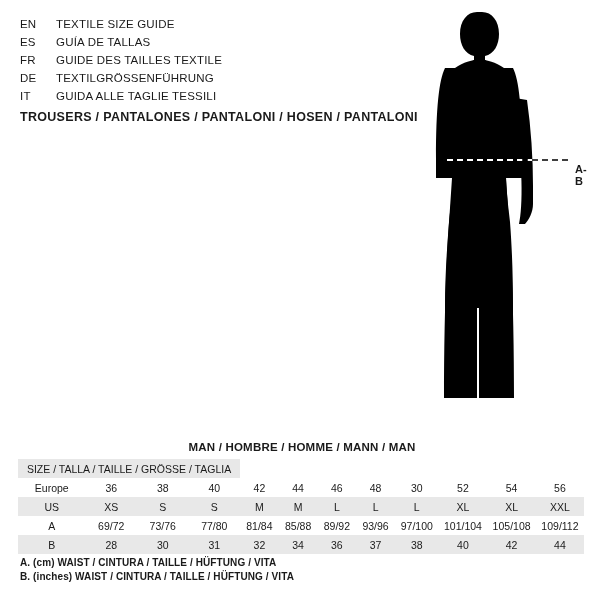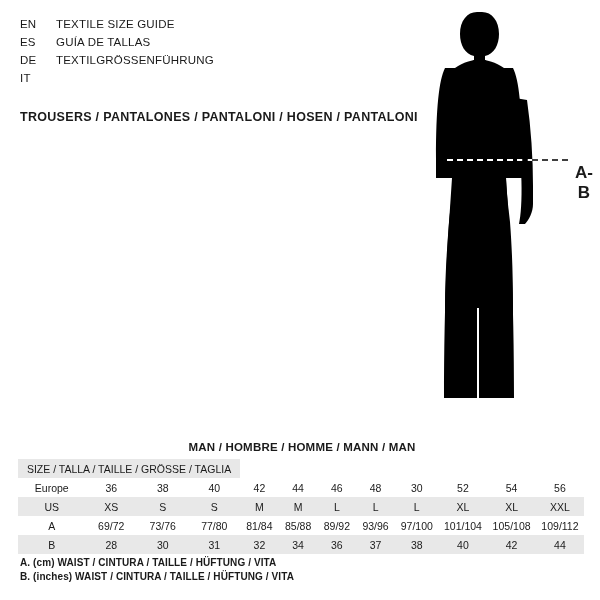--- a/index.html
+++ b/index.html
@@ -64,24 +64,23 @@
     width: 175px;
     height: 400px;
   }
   .figure-wrap svg {
     display: block;
   }
   .ab-label {
     position: absolute;
     left: 160px;
     top: 155px;
-    font-size: 17px;
-    font-weight: bold;
-    color: #1a1a1a;
-    text-align: center;
+    font-size: 11px;
+    font-weight: bold;
+    color: #1a1a1a;
   }
 
   
   .table-section {
     position: absolute;
     left: 18px;
     top: 425px;
     width: 566px;
   }
   .gender-title {
@@ -137,25 +136,30 @@
   <div class="lang-block">
     <div class="lang-row">
       <span class="lang-code">EN</span>
       <span class="lang-text">TEXTILE SIZE GUIDE</span>
     </div>
     <div class="lang-row">
       <span class="lang-code">ES</span>
       <span class="lang-text">GUÍA DE TALLAS</span>
     </div>
     <div class="lang-row">
+      <span class="lang-code">FR</span>
+      <span class="lang-text">GUIDE DES TAILLES TEXTILE</span>
+    </div>
+    <div class="lang-row">
       <span class="lang-code">DE</span>
       <span class="lang-text">TEXTILGRÖSSENFÜHRUNG</span>
     </div>
     <div class="lang-row">
       <span class="lang-code">IT</span>
+      <span class="lang-text">GUIDA ALLE TAGLIE TESSILI</span>
     </div>
   </div>
 
   <div class="garment-title">TROUSERS / PANTALONES / PANTALONI / HOSEN / PANTALONI</div>
 
   <div class="figure-wrap">
     <svg width="175" height="400" viewBox="0 0 175 400">
 
       <path d="M62 4 C52 4 45 13 45 26 C45 37 50 46 59 48 L59 52 C59 52 48 54 40 60
                C32 66 28 76 26 92 C23 114 22 140 22 160

